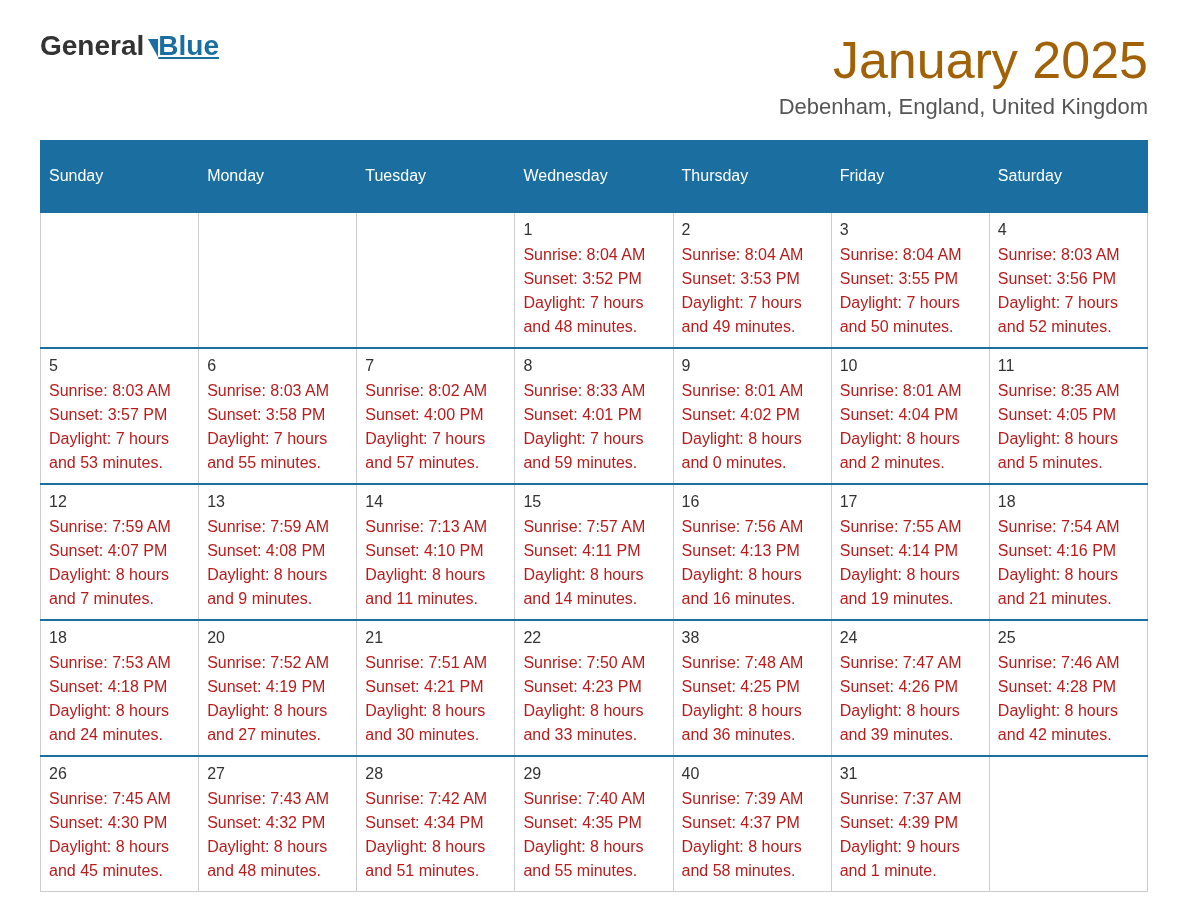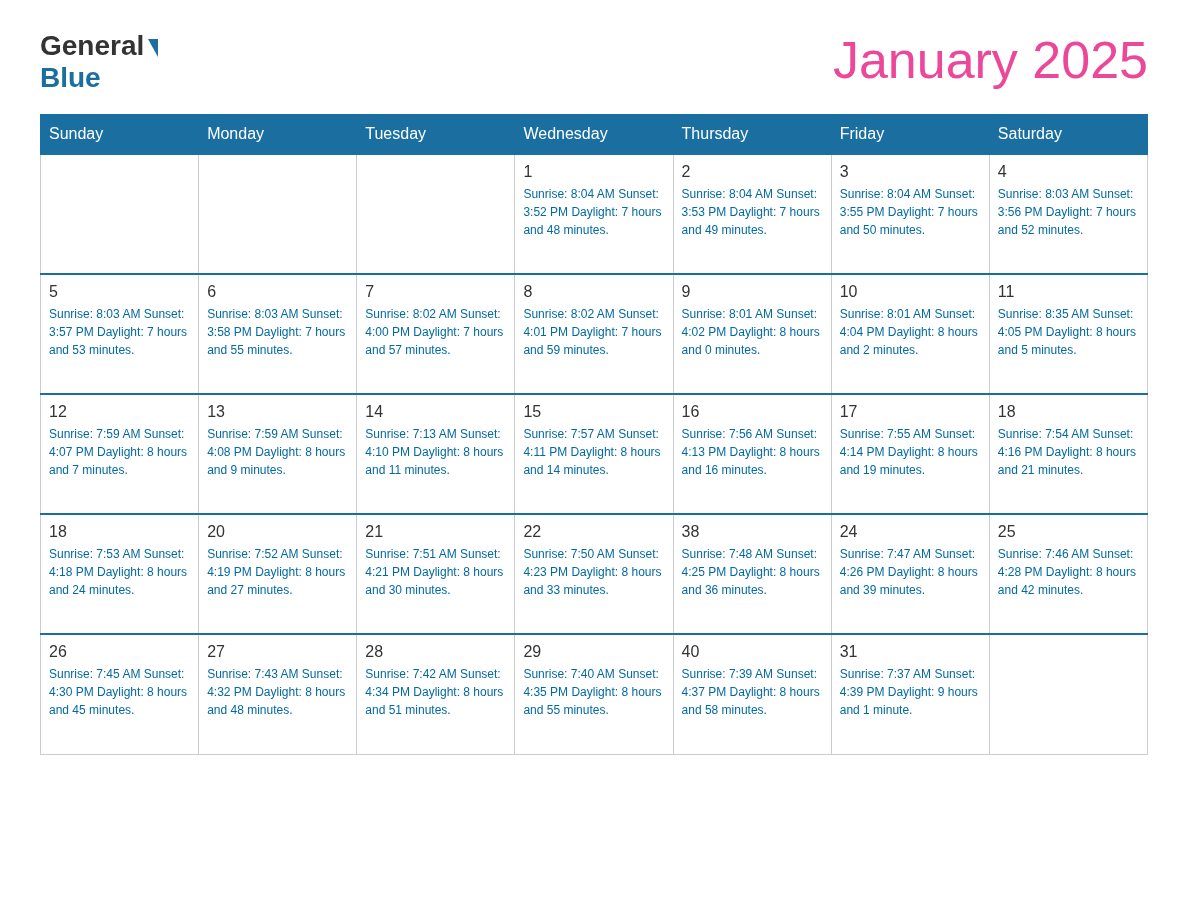--- a/index.html
+++ b/index.html
@@ -11,21 +11,21 @@
       min-height: 918px;
     }
     .header {
       display: flex;
       justify-content: space-between;
       align-items: flex-start;
       margin-bottom: 20px;
     }
     .logo {
       display: flex;
-      flex-direction: column;
+      flex-direction: row;
       align-items: flex-start;
     }
     .logo-general {
       font-size: 28px;
       font-weight: bold;
       color: #333;
       display: flex;
       align-items: center;
       gap: 2px;
     }
@@ -36,65 +36,66 @@
       border-right: 0px solid transparent;
       border-top: 18px solid #1a6fa0;
       display: inline-block;
       margin-left: 2px;
       margin-top: 4px;
     }
     .logo-blue {
       color: #1a6fa0;
       font-size: 28px;
       font-weight: bold;
+      text-decoration: underline;
     }
     .title-block {
       text-align: right;
     }
     .calendar-title {
       font-size: 52px;
-      color: #ec4899;
+      color: #a16207;
       font-weight: normal;
     }
     .calendar-subtitle {
       font-size: 22px;
       color: #555;
       margin-top: 4px;
     }
     .calendar {
       width: 100%;
       border-collapse: collapse;
       table-layout: fixed;
     }
     .calendar thead tr th {
       background-color: #1a6fa0;
       color: #fff;
-      padding: 10px 8px;
+      padding: 26px 8px;
       text-align: left;
       font-size: 16px;
       font-weight: normal;
       border: 1px solid #1a6fa0;
     }
     .calendar tbody tr td {
       border: 1px solid #ccc;
       padding: 8px;
       vertical-align: top;
       min-height: 100px;
       height: 120px;
     }
     .day-number {
       font-size: 16px;
       color: #333;
       font-weight: normal;
       margin-bottom: 4px;
       display: block;
     }
     .day-info {
-      font-size: 12px;
-      color: #0369a1;
+      font-size: 16px;
+      color: #b91c1c;
       line-height: 1.5;
     }
     .empty-cell {
       background: #fff;
     }
     tbody tr td:first-child .day-number,
     tbody tr:nth-child(n) td .day-number {
       color: #333;
     }
     
@@ -111,20 +112,21 @@
 <div class="header">
   <div class="logo">
     <div class="logo-general">
       <span>General</span>
         <span class="logo-arrow"></span>
     </div>
     <div class="logo-blue">Blue</div>
   </div>
   <div class="title-block">
     <div class="calendar-title">January 2025</div>
+    <div class="calendar-subtitle">Debenham, England, United Kingdom</div>
   </div>
 </div>
 
 <table class="calendar">
   <thead>
     <tr>
     <th>Sunday</th>
         <th>Monday</th>
         <th>Tuesday</th>
         <th>Wednesday</th>
@@ -184,21 +186,21 @@
         </td>
         <td>
           <span class="day-number">7</span>
           <div class="day-info">Sunrise: 8:02 AM
 Sunset: 4:00 PM
 Daylight: 7 hours
 and 57 minutes.</div>
         </td>
         <td>
           <span class="day-number">8</span>
-          <div class="day-info">Sunrise: 8:02 AM
+          <div class="day-info">Sunrise: 8:33 AM
 Sunset: 4:01 PM
 Daylight: 7 hours
 and 59 minutes.</div>
         </td>
         <td>
           <span class="day-number">9</span>
           <div class="day-info">Sunrise: 8:01 AM
 Sunset: 4:02 PM
 Daylight: 8 hours
 and 0 minutes.</div>

